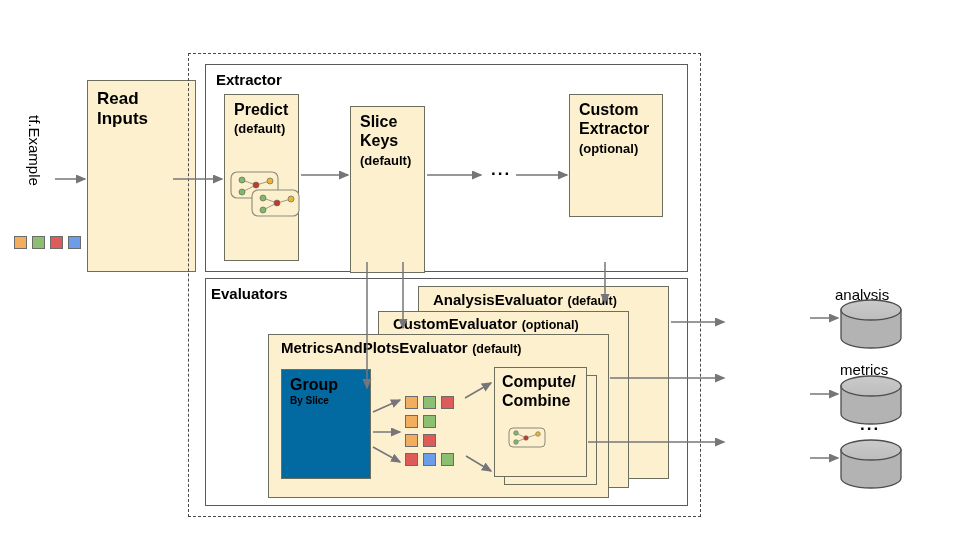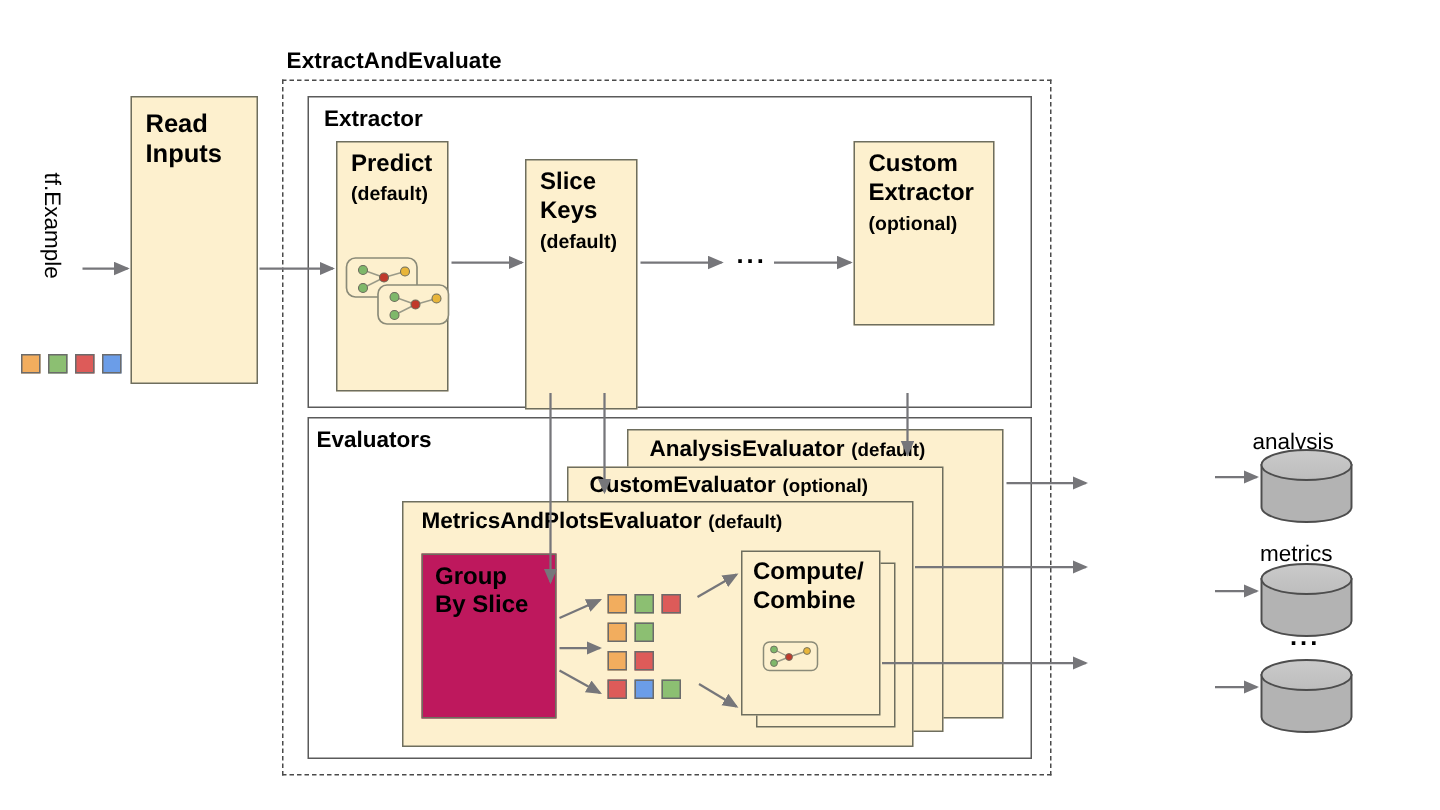--- a/index.html
+++ b/index.html
@@ -67,26 +67,25 @@
 
 <div id="stage">
 
   <div class="vlabel" style="left:43px; top:115px;">tf.Example</div>
 
   <div class="chip" style="left:14px;  top:236px; background:#f2ad5e;"></div>
   <div class="chip" style="left:32px;  top:236px; background:#8cbf72;"></div>
   <div class="chip" style="left:50px;  top:236px; background:#dd5b59;"></div>
   <div class="chip" style="left:68px;  top:236px; background:#6b9de8;"></div>
 
-  <div class="box" style="left:87px; top:64px; width:85px; height:192px;">
+  <div class="box" style="left:87px; top:80px; width:109px; height:192px;">
     <div class="lbl b-title" style="left:9px; top:8px; font-size:17px;">Read</div>
     <div class="lbl b-title" style="left:9px; top:28px; font-size:17px;">Inputs</div>
   </div>
 
-  <div class="group-cap" style="left:191px; top:32px;">ExtractAndEvaluate</div>
 
   <div class="dashedbox" style="left:188px; top:53px; width:513px; height:464px;"></div>
 
   <div class="plainbox" style="left:205px; top:64px; width:483px; height:208px;"></div>
   <div class="sect-cap" style="left:216px; top:71px;">Extractor</div>
 
   <div class="box" style="left:224px; top:94px; width:75px; height:167px;">
     <div class="lbl b-title" style="left:9px; top:6px; font-size:16px;">Predict</div>
     <div class="lbl note" style="left:9px; top:26px; font-size:13px;">(default)</div>
   </div>
@@ -122,23 +121,23 @@
     </div>
   </div>
 
   <div class="box" style="left:268px; top:334px; width:341px; height:164px;">
     <div class="lbl" style="left:12px; top:4px;">
       <span class="sub" style="font-size:15px;">MetricsAndPlotsEvaluator</span>
       <span class="note" style="font-size:12.5px;">(default)</span>
     </div>
   </div>
 
-  <div class="box" style="left:281px; top:369px; width:90px; height:110px; background:#be185d;">
+  <div class="box" style="left:281px; top:369px; width:90px; height:110px; background:#0369a1;">
     <div class="lbl b-title" style="left:8px; top:6px; font-size:16px;">Group</div>
-    <div class="lbl b-title" style="left:8px; top:25px; font-size:16px;">By Slice</div>
+    <div class="lbl b-title" style="left:8px; top:25px; font-size:10px;">By Slice</div>
   </div>
 
   <div class="chip" style="left:405px; top:396px; background:#f2ad5e;"></div>
   <div class="chip" style="left:423px; top:396px; background:#8cbf72;"></div>
   <div class="chip" style="left:441px; top:396px; background:#dd5b59;"></div>
 
   <div class="chip" style="left:405px; top:415px; background:#f2ad5e;"></div>
   <div class="chip" style="left:423px; top:415px; background:#8cbf72;"></div>
 
   <div class="chip" style="left:405px; top:434px; background:#f2ad5e;"></div>

